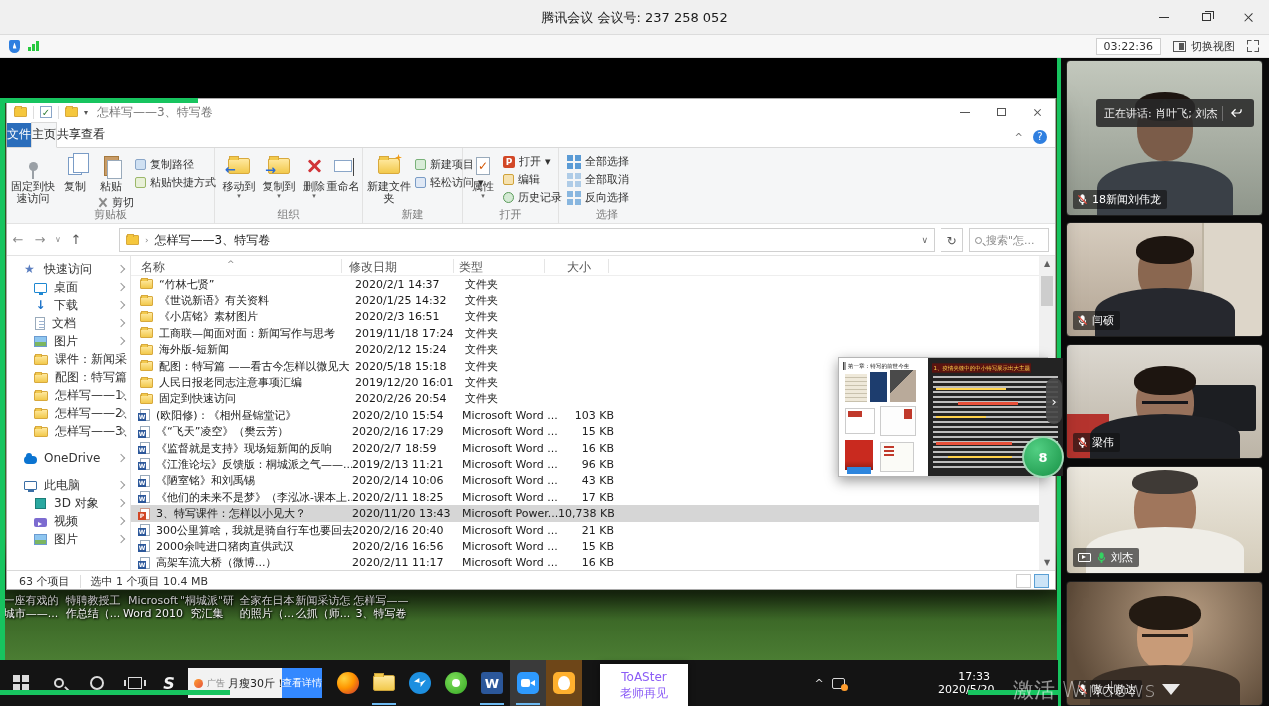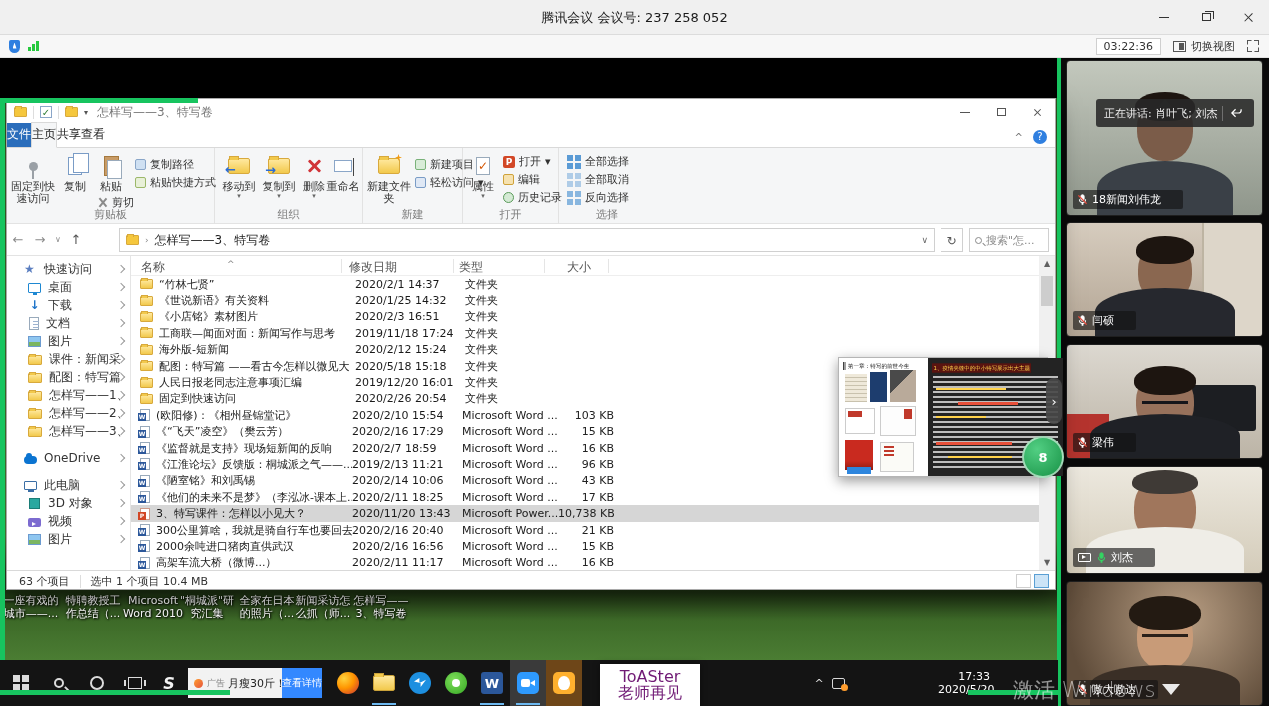--- a/index.html
+++ b/index.html
@@ -113,21 +113,21 @@
 .bc-sep{color:#888;font-size:9px;margin:0 6px}
 .addr-chev{position:absolute;right:6px;color:#666;font-size:9px}
 .refresh{position:absolute;left:934px;top:4px;width:22px;height:24px;border:1px solid #d0d0d0;border-left:none;background:#fff;text-align:center;line-height:24px;color:#555;font-size:12px}
 .searchbox{position:absolute;left:962px;top:4px;width:80px;height:24px;border:1px solid #d0d0d0;background:#fff;display:flex;align-items:center;gap:4px;padding-left:5px;color:#8a8a8a;font-size:11px;overflow:hidden;white-space:nowrap}
 .mag{width:7px;height:7px;border:1.3px solid #8a8a8a;border-radius:50%;position:relative;flex:0 0 auto}
 .mag::after{content:'';position:absolute;left:6px;top:6px;width:4px;height:1.3px;background:#8a8a8a;transform:rotate(45deg)}
 .ebody{position:relative;height:314px}
 .navpane{position:absolute;left:0;top:0;width:124px;height:100%;border-right:1px solid #e5e5e5;overflow:hidden;padding-top:4px}
 .nitem{position:relative;height:18px;display:flex;align-items:center;font-size:12px;color:#333;white-space:nowrap;overflow:hidden}
 .nitem.root{padding-left:17px}
-.nitem.child{padding-left:21px}
+.nitem.child{padding-left:27px}
 .nitem.gap{margin-top:9px}
 .nitem .lbl{margin-left:7px}
 .pinmark{position:absolute;right:6px;width:6px;height:6px;border-right:1.5px solid #9a9a9a;border-top:1.5px solid #9a9a9a;transform:rotate(45deg)}
 .nico{width:13px;height:13px;flex:0 0 auto;position:relative}
 .nav-star{color:#5a7ec0;font-size:12px;line-height:13px}
 .nav-desktop{border:1.5px solid #1e88d2;border-radius:1px;height:10px;margin-top:1px}
 .nav-desktop::after{content:'';position:absolute;left:3.5px;bottom:-3px;width:4px;height:2px;background:#1e88d2}
 .nav-down{color:#1e74c9;font-weight:bold;font-size:12px;line-height:13px;text-align:center}
 .nav-doc{width:10px;height:13px;background:#fff;border:1px solid #9ab;margin-left:1px}
 .nav-doc::after{content:'';position:absolute;left:3px;top:3px;width:6px;height:7px;background:repeating-linear-gradient(180deg,#9db3d0 0 1px,transparent 1px 3px)}
@@ -217,21 +217,21 @@
 .t3 .head{top:26px;width:58px;height:64px;background:#97715b}
 .t3 .head::after{content:'';position:absolute;left:6px;right:6px;top:30px;height:10px;border-top:3px solid #15151a}
 .t3 .torso{width:150px;height:44px;background:#1f2126}
 .t4 .head{top:8px;width:62px;height:70px;background:#a0765c}
 .t4 .head::before{background:#3f3a36;height:34%}
 .t4 .torso{width:158px;height:46px;background:#efede7}
 .t5 .head{top:22px;width:56px;height:66px;background:#c89b78}
 .t5 .head::before{height:52%;background:#231a12;top:-8px;left:-8px;right:-8px}
 .t5 .head::after{content:'';position:absolute;left:5px;right:5px;top:30px;height:11px;border-top:3px solid #2a201a}
 .t5 .torso{width:150px;height:40px;background:#3a2f26}
-.ntag{position:absolute;left:6px;bottom:6px;z-index:2;display:flex;align-items:center;gap:4px;background:rgba(18,18,18,.62);border-radius:2px;padding:2px 22px 2px 4px;color:#fff;font-size:11px;white-space:nowrap}
+.ntag{position:absolute;left:6px;bottom:6px;z-index:2;display:flex;align-items:center;gap:4px;background:rgba(18,18,18,.62);border-radius:2px;padding:2px 6px 2px 4px;color:#fff;font-size:11px;white-space:nowrap}
 .micwrap svg{width:11px;height:11px;display:block}
 .micbody{fill:#fff;stroke:#fff}
 .tile.on .micbody{fill:#35d463;stroke:#35d463}
 .slash{stroke:#e84c3d;visibility:hidden}
 .tile.muted .slash{visibility:visible}
 .share-badge{display:none;width:15px;height:13px;background:rgba(18,18,18,.0);align-items:center;justify-content:center}
 .tile.share .share-badge{display:flex}
 .share-badge i{width:13px;height:9px;border:1.4px solid #fff;border-radius:1px;position:relative}
 .share-badge i::after{content:'';position:absolute;left:3px;top:1px;width:0;height:0;border-left:4px solid #fff;border-top:2.5px solid transparent;border-bottom:2.5px solid transparent}
 .toast{position:absolute;left:1096px;top:99px;width:158px;height:28px;z-index:6;background:rgba(40,40,40,.88);border-radius:3px;display:flex;align-items:center;padding:0 8px;color:#efefef;font-size:11px;white-space:nowrap}
@@ -267,21 +267,21 @@
 .ic-thunder{width:22px;height:22px;border-radius:50%;background:#1d8fe0;position:relative}
 .ic-thunder::after{content:'';position:absolute;left:5px;top:6px;width:12px;height:9px;background:#fff;clip-path:polygon(0 40%,45% 0,45% 55%,100% 20%,55% 100%,55% 55%)}
 .ic-green{width:22px;height:22px;border-radius:50%;background:radial-gradient(circle at 40% 35%,#7ede5a,#35a823);position:relative}
 .ic-green::after{content:'';position:absolute;left:7px;top:7px;width:8px;height:8px;border-radius:50%;background:#fff}
 .ic-word{width:22px;height:22px;border-radius:3px;background:#2b579a;color:#fff;font-weight:bold;font-size:13px;display:flex;align-items:center;justify-content:center}
 .ic-meeting{width:22px;height:22px;border-radius:5px;background:#2e9afe;position:relative}
 .ic-meeting::before{content:'';position:absolute;left:4px;top:7px;width:9px;height:8px;background:#fff;border-radius:2px}
 .ic-meeting::after{content:'';position:absolute;left:13px;top:8px;width:0;height:0;border-right:5px solid #fff;border-top:3px solid transparent;border-bottom:3px solid transparent}
 .ic-orange{width:22px;height:22px;border-radius:5px;background:#ffb02e;position:relative}
 .ic-orange::after{content:'';position:absolute;left:5px;top:4px;width:12px;height:14px;background:#fff;border-radius:50% 50% 45% 45%}
-.toaster{position:absolute;left:600px;top:664px;width:100px;height:42px;background:#fff;box-shadow:0 0 7px rgba(0,0,0,.45);z-index:9;display:flex;flex-direction:column;align-items:center;justify-content:center;font-size:16px;color:#701a75;line-height:16px}
+.toaster{position:absolute;left:600px;top:664px;width:88px;height:42px;background:#fff;box-shadow:0 0 7px rgba(0,0,0,.45);z-index:9;display:flex;flex-direction:column;align-items:center;justify-content:center;font-size:12px;color:#8b5cf6;line-height:16px}
 .tray{position:absolute;top:0;height:46px}
 .tray-chev{left:810px;width:18px;color:#ddd;font-size:11px;display:flex;align-items:center;justify-content:center}
 .trayico{width:20px;display:flex;align-items:center;justify-content:center;position:relative}
 .ti-meet{left:828px}.ti-meet i{width:13px;height:11px;border:1.4px solid #d8d8d8;border-radius:2px;position:relative}
 .ti-meet i::after{content:'';position:absolute;right:-4px;bottom:-3px;width:7px;height:7px;border-radius:50%;background:#ff9d2e}
 .traytime{left:938px;width:52px;color:#fff;font-size:11px;text-align:right;line-height:13px;display:flex;flex-direction:column;justify-content:center}
 .wm{position:absolute;left:1013px;top:676px;z-index:10;color:rgba(255,255,255,.55);font-size:21px;font-weight:300;white-space:nowrap}
 .wm-tri{position:absolute;left:1162px;top:684px;z-index:10;width:0;height:0;border:9px solid transparent;border-top:11px solid rgba(255,255,255,.9)}
 </style>
 </head>

